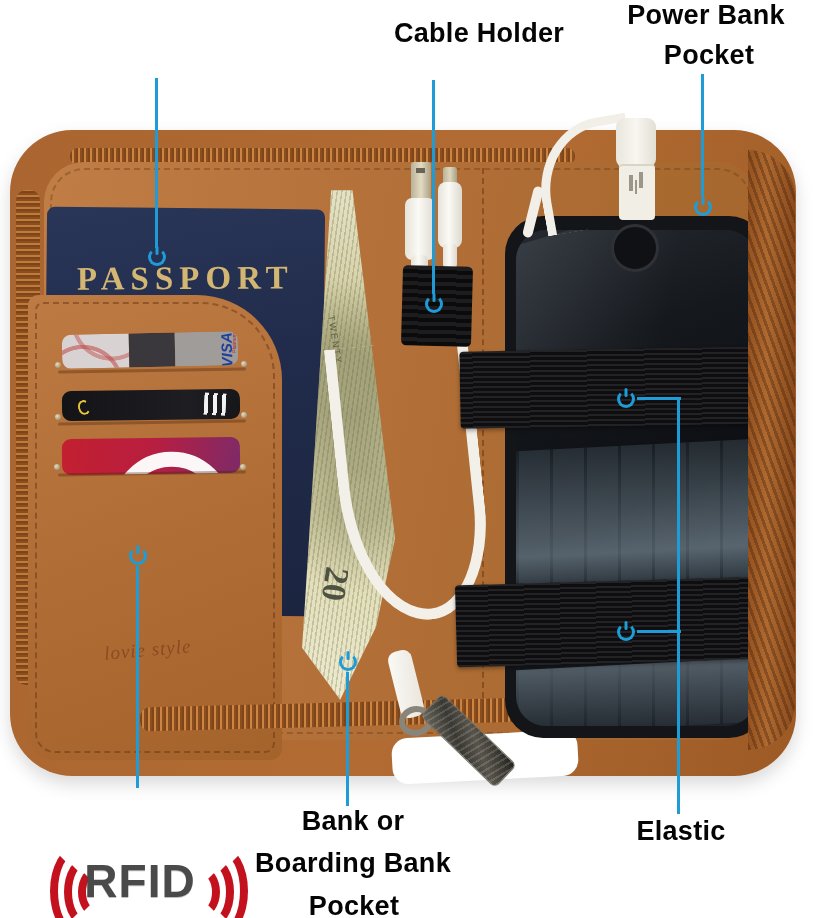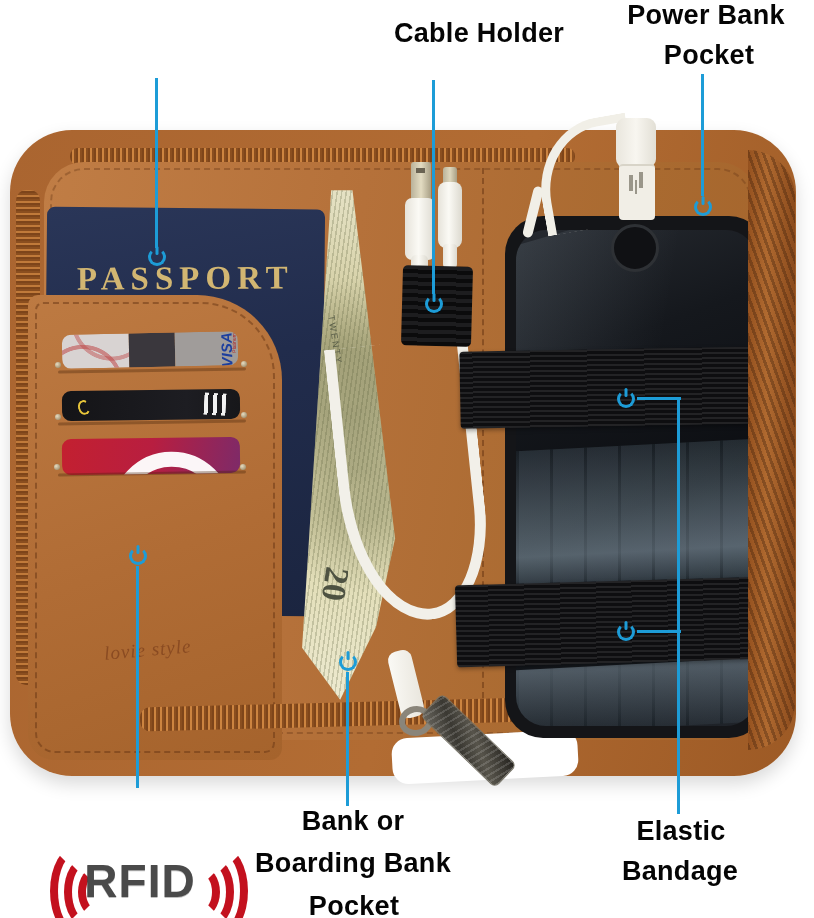--- a/index.html
+++ b/index.html
@@ -266,21 +266,20 @@
   <div class="marker anno" style="left:617px;top:390px;"></div>
   <div class="marker anno" style="left:617px;top:623px;"></div>
 
   <div class="lbl anno" style="left:435px;top:20px;margin-left:44px;">Cable Holder</div>
   <div class="lbl anno" style="left:706px;top:2px;">Power Bank</div>
   <div class="lbl anno" style="left:709px;top:42px;">Pocket</div>
   <div class="lbl anno" style="left:353px;top:808px;">Bank or</div>
   <div class="lbl anno" style="left:353px;top:850px;">Boarding Bank</div>
   <div class="lbl anno" style="left:354px;top:893px;">Pocket</div>
   <div class="lbl anno" style="left:681px;top:818px;">Elastic</div>
-  <div class="lbl anno" style="left:680px;top:858px;">Bandage</div>
 
   <div class="a" id="rfid">
     <div class="arcL" style="left:10px;top:6px;width:36px;height:74px;"></div>
     <div class="arcL" style="left:24px;top:17px;width:28px;height:54px;"></div>
     <div class="arcL" style="left:38px;top:27px;width:20px;height:34px;"></div>
     <div id="rfid-text">RFID</div>
     <div class="arcR" style="left:144px;top:27px;width:20px;height:34px;"></div>
     <div class="arcR" style="left:150px;top:17px;width:28px;height:54px;"></div>
     <div class="arcR" style="left:156px;top:6px;width:36px;height:74px;"></div>
   </div>

